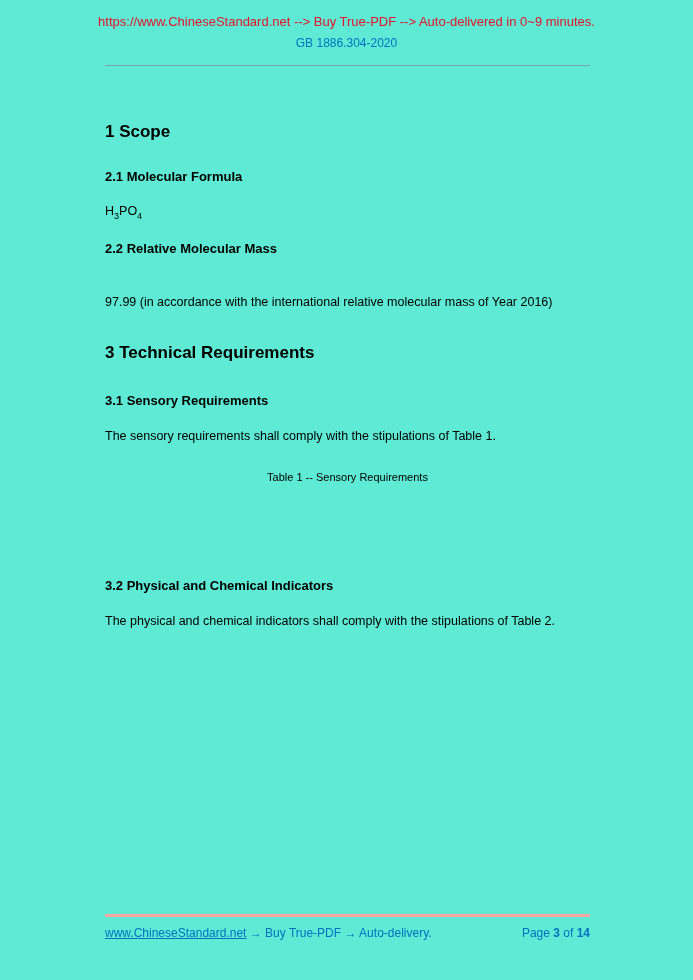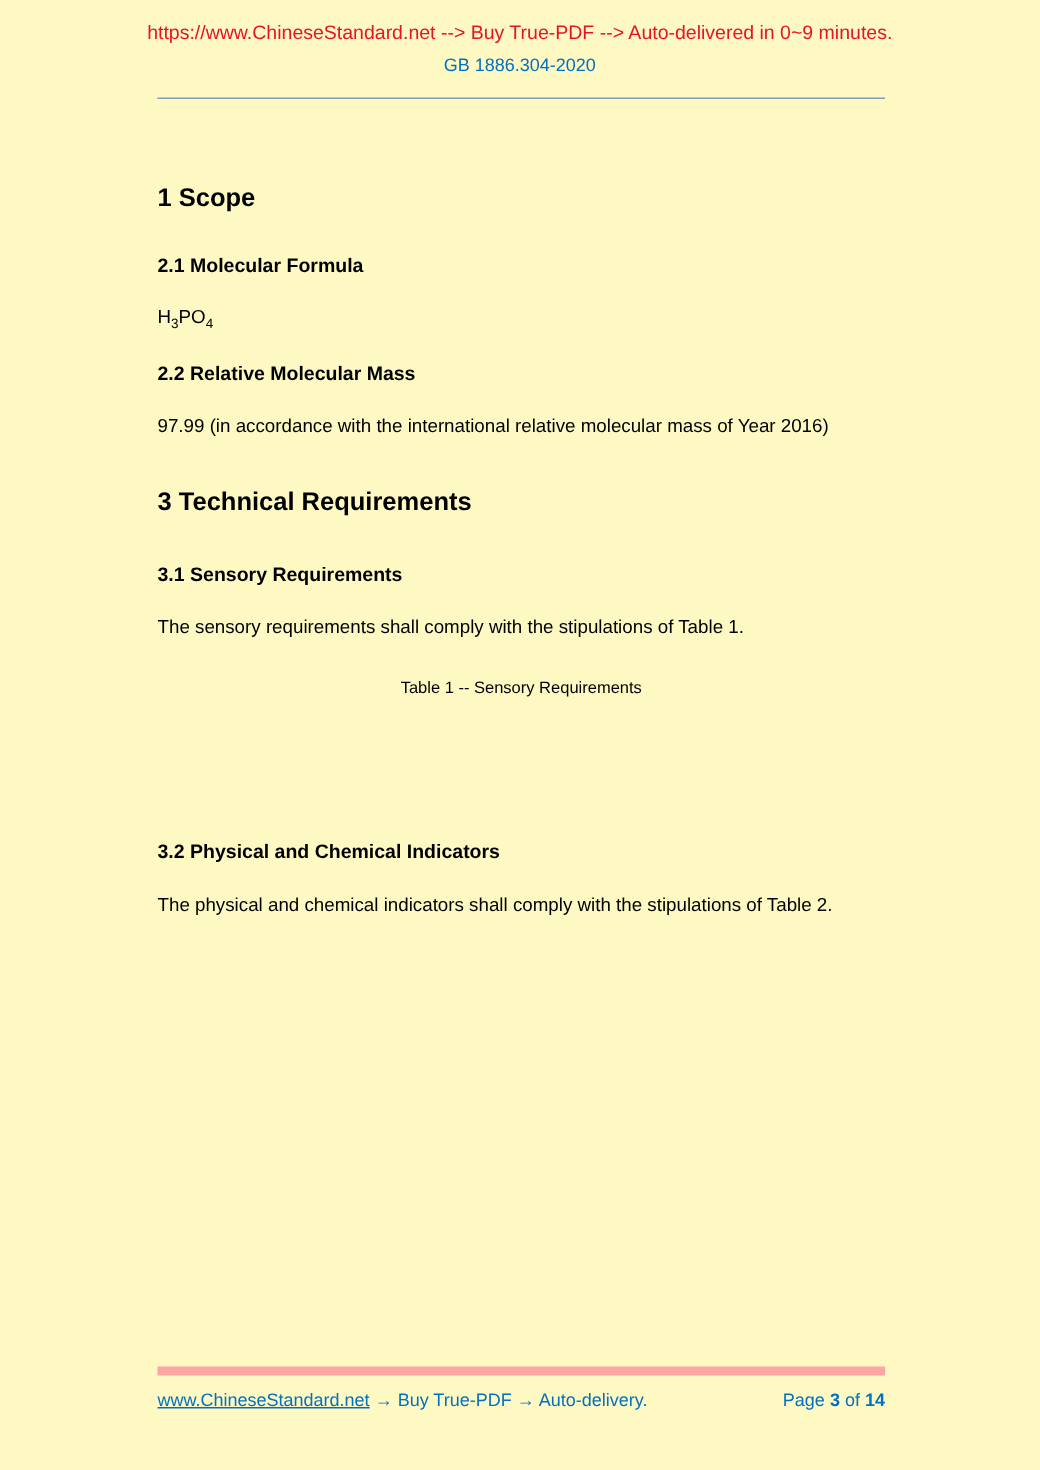--- a/index.html
+++ b/index.html
@@ -3,21 +3,21 @@
 <meta charset="utf-8">
 <style>
   * { margin: 0; padding: 0; box-sizing: border-box; }
   html, body { background: #9a9a9a; }
   body { font-family: "Liberation Sans", sans-serif; }
   .page {
     position: relative;
     width: 693px;
     height: 980px;
     margin: 0 auto;
-    background: #fef9c3;
+    background: #5eead4;
     overflow: hidden;
     color: #000000;
   }
   .content {
     padding: 0 103px 0 105px;
   }
   .promo {
     padding-top: 14px;
     text-align: center;
     font-size: 13px;
@@ -62,38 +62,38 @@
     color: #000000;
   }
   p.single-line { text-align: left; }
   .sec-scope   { margin-top: 56px; }
   .scope-body  { margin-top: 22px; }
   .sec-mol     { margin-top: 34px; }
   .sub-21      { margin-top: 27px; }
   .formula     { margin-top: 20px; font-size: 12.5px; }
   .formula sub { font-size: 9px; }
   .sub-22      { margin-top: 20px; }
-  .mass-text   { margin-top: 18px; }
+  .mass-text   { margin-top: 36px; }
   .sec-tech    { margin-top: 30px; }
   .sub-31      { margin-top: 30px; }
   .sensory-text{ margin-top: 18px; }
   .table-caption {
     margin-top: 24px;
     text-align: center;
     font-size: 11px;
     font-weight: normal;
   }
   .sub-32      { margin-top: 95px; }
   .physchem-text { margin-top: 18px; }
   .footer {
     position: absolute;
     left: 105px;
     right: 103px;
     bottom: 40px;
-    border-top: 6px solid #fca5a5;
+    border-top: 3px solid #fca5a5;
     padding-top: 9px;
     display: flex;
     justify-content: space-between;
     align-items: baseline;
     font-size: 12px;
     color: #0070c0;
   }
   .footer .f-left { white-space: nowrap; }
   .footer a.f-link {
     color: #0070c0;

